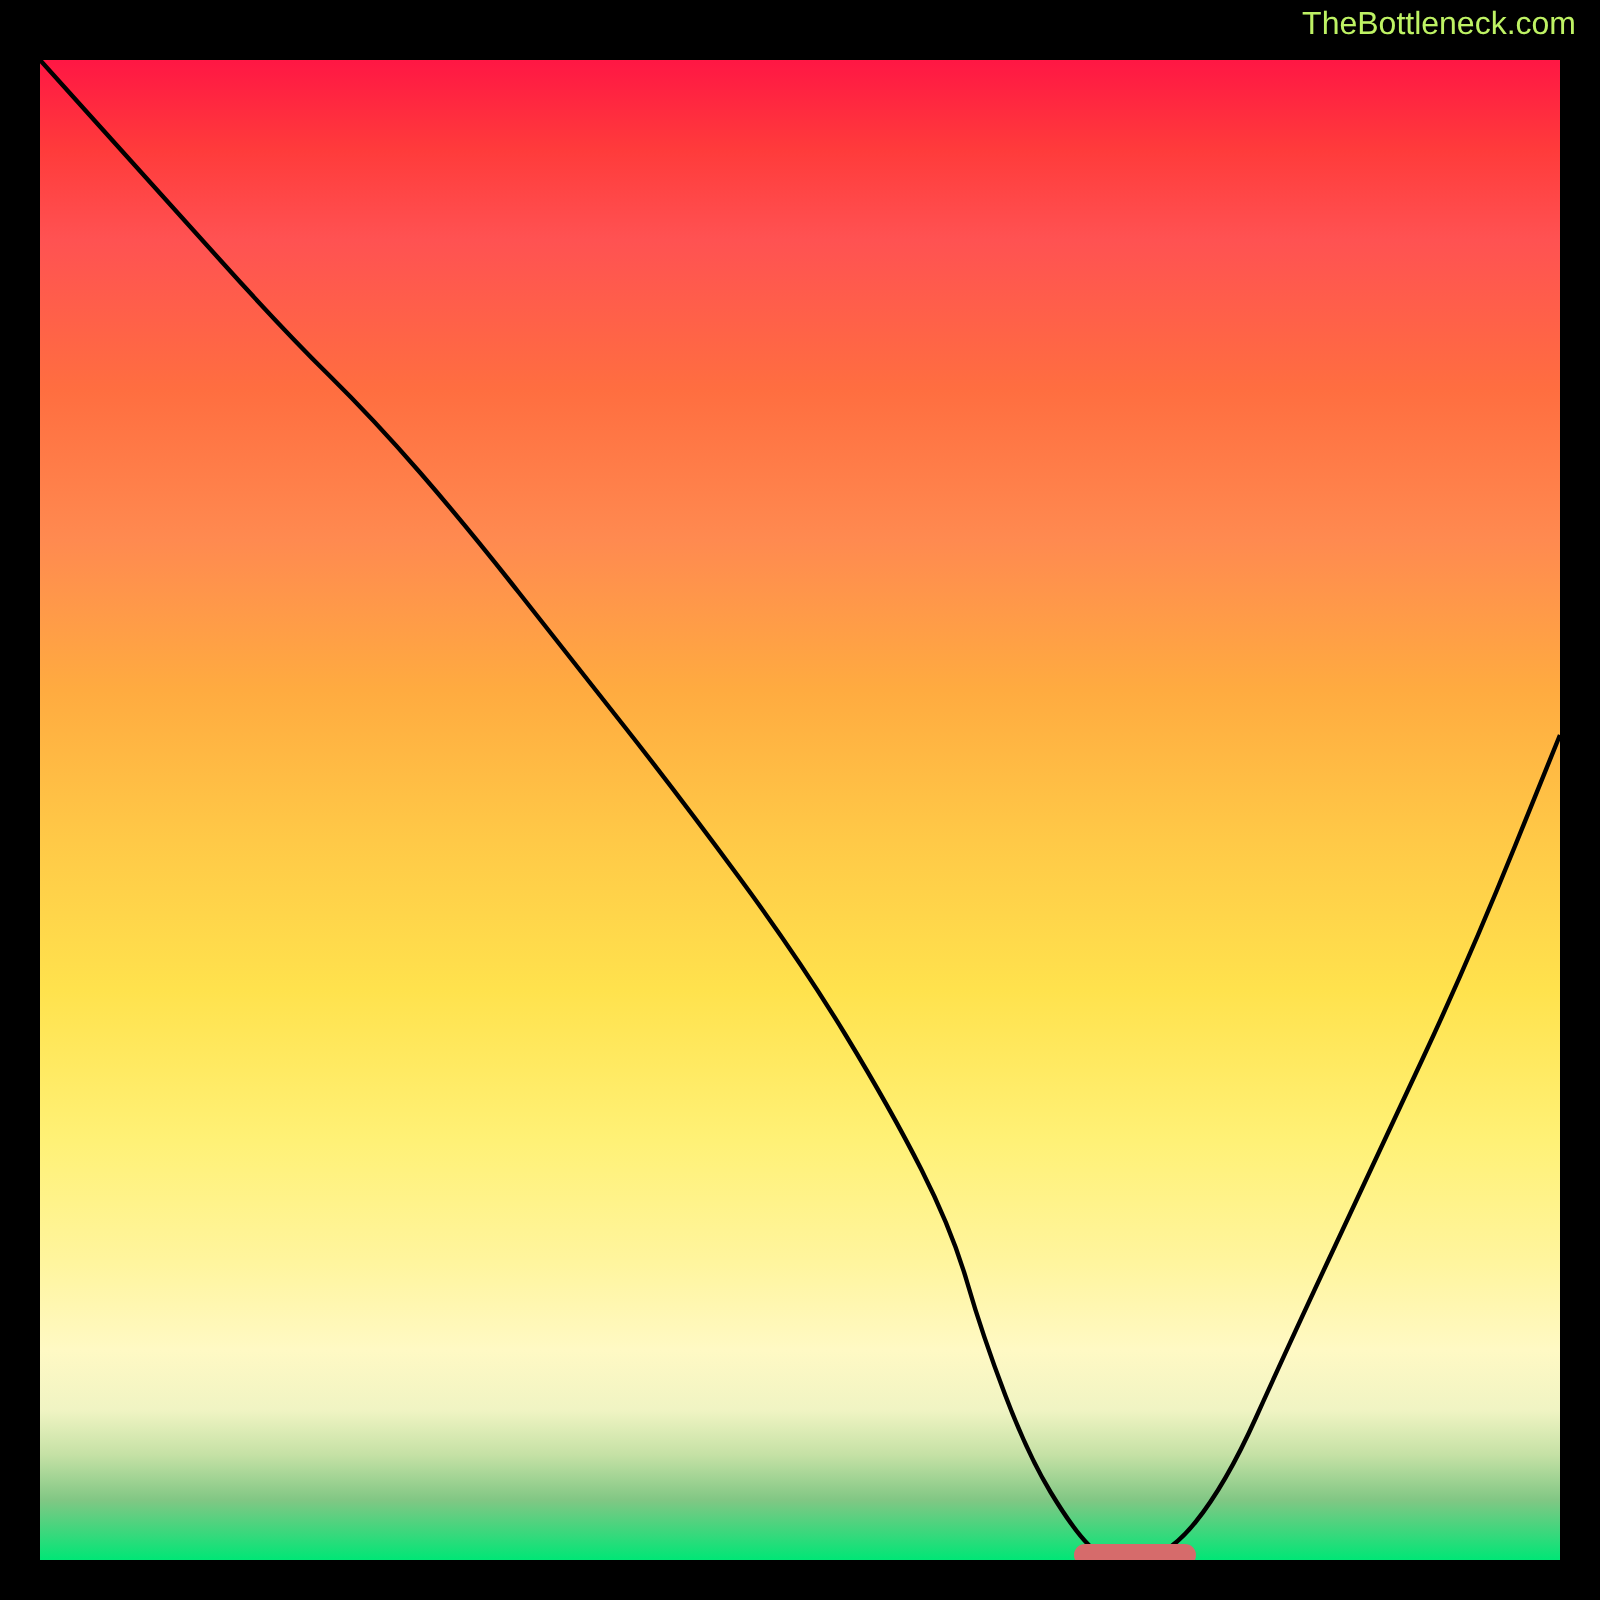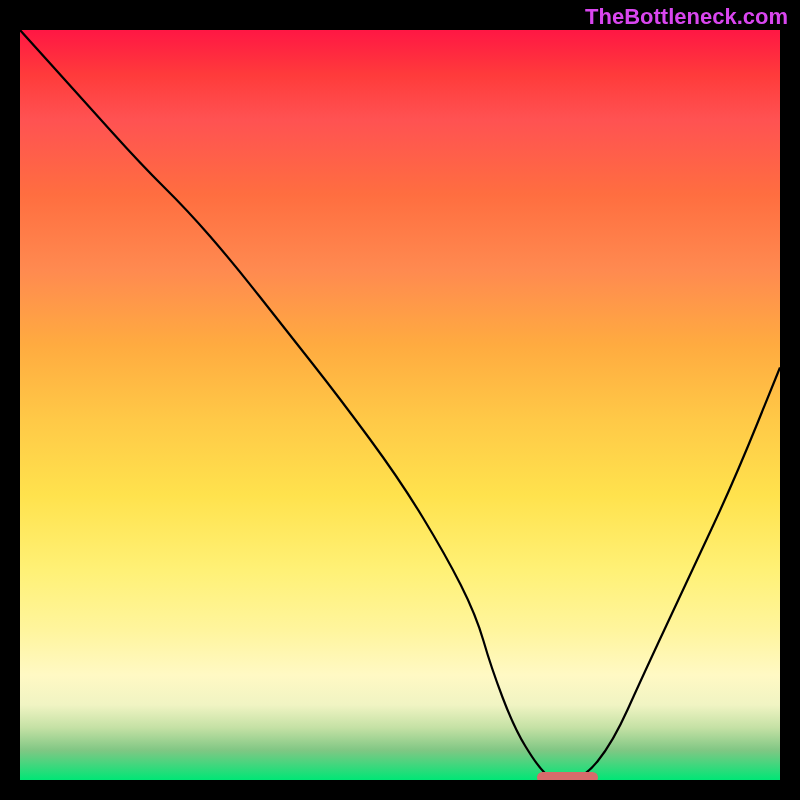--- a/index.html
+++ b/index.html
@@ -8,23 +8,23 @@
     height: 800px;
     background: #000;
     position: relative;
     font-family: Arial, sans-serif;
     overflow: hidden;
   }
   .watermark {
     position: absolute;
     top: 4px;
     right: 12px;
-    color: #d946ef;
-    font-size: 22px;
-    font-weight: 700;
+    color: #bef264;
+    font-size: 16px;
+    font-weight: 400;
     z-index: 10;
   }
   .plot-area {
     position: absolute;
     left: 20px;
     top: 30px;
     width: 760px;
     height: 750px;
     overflow: hidden;
   }

